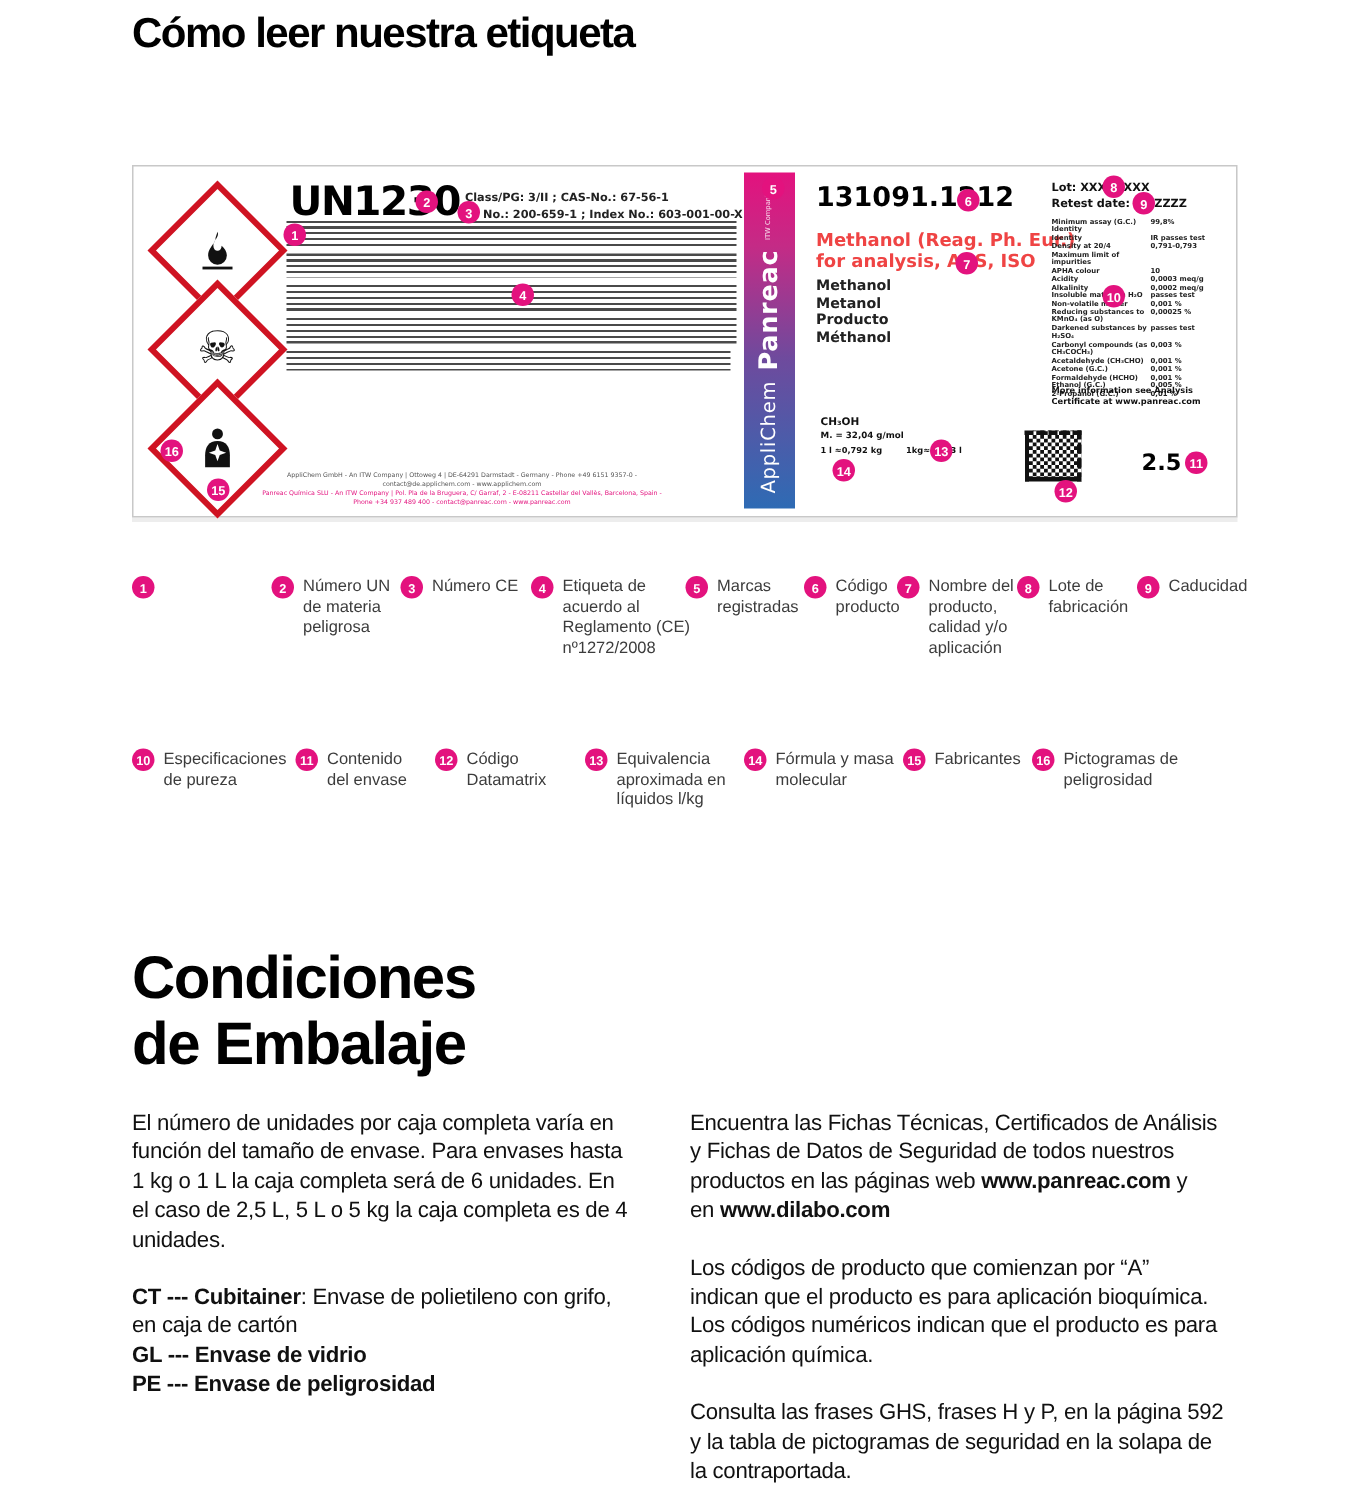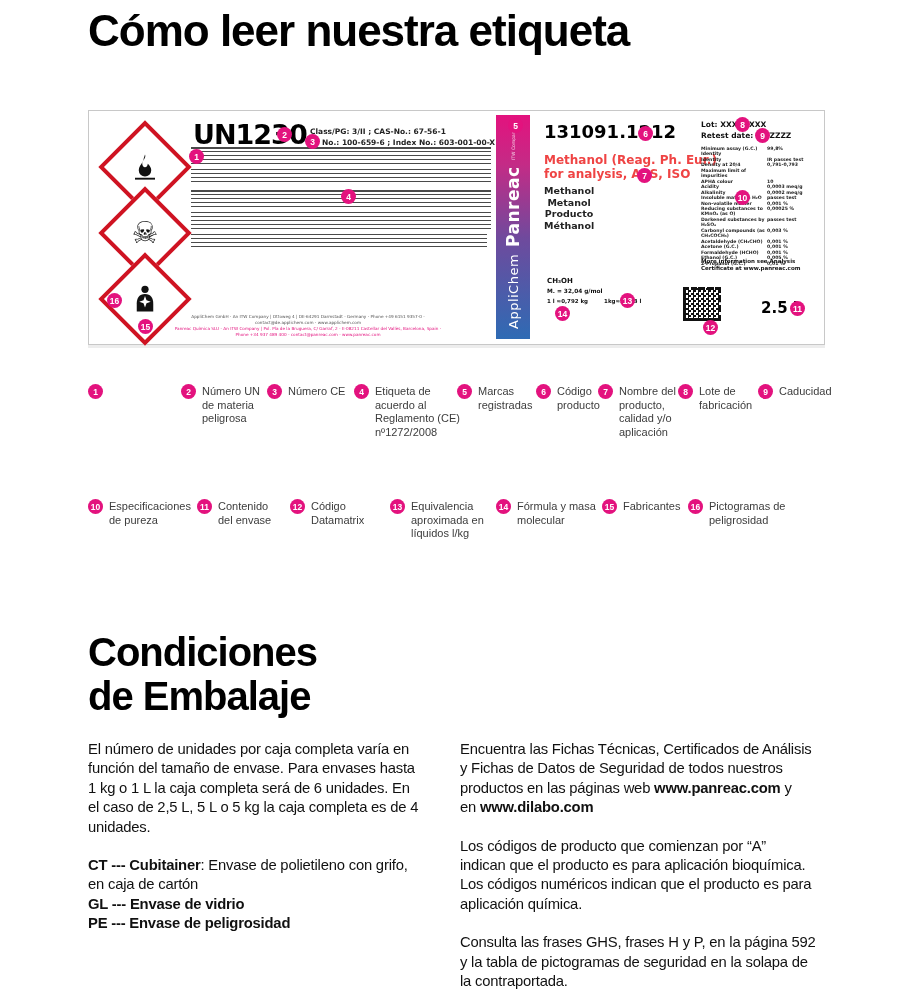--- a/index.html
+++ b/index.html
@@ -1,37 +1,37 @@
 <!DOCTYPE html>
 <html><head>
 <meta charset="utf-8">
 <style>
   html,body{margin:0;padding:0;background:#fff;}
   .page{position:relative;width:909px;height:996px;background:#fff;font-family:"Liberation Sans",sans-serif;color:#111;overflow:hidden;}
-  .page-title{position:absolute;left:88px;top:6px;margin:0;font-size:44px;font-weight:700;letter-spacing:-1px;color:#000;}
+  .page-title{position:absolute;left:88px;top:6px;margin:0;font-size:28px;font-weight:700;letter-spacing:-1px;color:#000;}
   
   .label{position:absolute;left:88px;top:110px;width:735px;height:233px;background:#fff;border:1px solid #c8c8c8;box-shadow:0 3px 0 rgba(0,0,0,.07);font-family:"DejaVu Sans",sans-serif;}
   .diamond{position:absolute;width:58px;height:58px;border:4px solid #cf1322;background:#fff;transform:rotate(45deg);}
   .d1{left:23px;top:23px;} .d2{left:23px;top:89px;} .d3{left:23px;top:155px;}
   .diamond .ic{position:absolute;inset:0;display:flex;align-items:center;justify-content:center;transform:rotate(-45deg);}
   .skullglyph{font-family:"DejaVu Sans",sans-serif;font-size:30px;color:#111;line-height:1;}
   .un{position:absolute;left:104px;top:8px;font-size:27px;font-weight:700;letter-spacing:-1px;color:#000;}
   .clsline{position:absolute;font-size:7.5px;font-weight:700;color:#222;}
   .l1{left:221px;top:16px;} .l2{left:233px;top:27px;}
   .micro{position:absolute;left:102px;width:300px;background:repeating-linear-gradient(180deg,#4a4a4a 0 1.5px,transparent 1.5px 3.9px);}
   .m1{top:36px;height:17px;} .m2{top:58px;height:16px;} .m3{top:79px;height:18px;} .m4{top:101px;height:17px;} .m5{top:123px;height:13px;width:296px;}
   .mfr{position:absolute;left:85px;top:203px;width:268px;text-align:center;font-size:4.2px;line-height:6px;}
   .mfr .f1{color:#555;} .mfr .f2{color:#e3127e;}
   .brandbar{position:absolute;left:407px;top:4px;width:34px;height:224px;background:linear-gradient(180deg,#2e6bb4 0%,#6f4a9d 45%,#c42b86 78%,#e3127e 100%);display:flex;writing-mode:vertical-rl;transform:rotate(180deg);align-items:center;justify-content:space-between;padding:10px 0;box-sizing:border-box;}
   .brandbar .appli{color:#fff;font-size:13px;letter-spacing:.5px;}
   .brandbar .pan{color:#fff;font-size:17px;font-weight:700;letter-spacing:.5px;}
   .brandbar .sub{color:#fff;font-size:4.5px;opacity:.85;}
   .pcode{position:absolute;left:455px;top:10px;font-size:18px;font-weight:700;color:#000;}
   .pname{position:absolute;left:455px;top:42px;font-size:12px;font-weight:700;line-height:14px;color:#ef4444;}
-  .namelist{position:absolute;left:455px;top:74px;font-size:9.5px;font-weight:700;line-height:11.5px;color:#222;text-align:center;}
+  .namelist{position:absolute;left:455px;top:74px;font-size:9.5px;font-weight:700;line-height:11.5px;color:#222;}
   .formula{position:absolute;left:458px;top:166px;font-size:7px;font-weight:700;color:#111;}
   .mmass{position:absolute;left:458px;top:177px;font-size:5.8px;font-weight:700;color:#111;}
   .equiv{position:absolute;left:458px;top:187px;font-size:5.5px;font-weight:700;color:#111;}
   .equiv .e2{margin-left:16px;}
   .lot{position:absolute;left:612px;top:9px;font-size:7.5px;font-weight:700;color:#111;}
   .retest{position:absolute;left:612px;top:20px;font-size:7.5px;font-weight:700;color:#111;}
   .specs{position:absolute;left:612px;top:35px;width:121px;}
   .spec-row{display:flex;font-size:4.6px;line-height:5.45px;font-weight:700;color:#222;}
   .spec-row .n{width:66px;flex:none;}
   .moreinfo{position:absolute;left:612px;top:147px;width:120px;font-size:5.5px;font-weight:700;line-height:7px;color:#111;}
@@ -76,21 +76,21 @@
         <svg width="30" height="30" viewBox="0 0 24 24" fill="#111">
             <circle cx="12" cy="4.2" r="2.9"></circle>
             <path d="M12 8c-4.6 0-6.6 3.1-6.6 7.6V22h13.2v-6.4C18.6 11.1 16.6 8 12 8z"></path>
             <path fill="#fff" d="M12 9.6l1.2 3.4 3.4 1.2-3.4 1.2L12 18.8l-1.2-3.4-3.4-1.2 3.4-1.2z"></path>
           </svg>
       </div>
     </div>
 
     <div class="un">UN1230</div>
     <div class="clsline l1">Class/PG: 3/II ; CAS-No.: 67-56-1</div>
-    <div class="clsline l2">No.: 100-659-6 ; Index No.: 603-001-00-X</div>
+    <div class="clsline l2">No.: 200-659-1 ; Index No.: 603-001-00-X</div>
 
     <div class="micro m1"></div>
     <div class="micro m2"></div>
     <div class="micro m3"></div>
     <div class="micro m4"></div>
     <div class="micro m5"></div>
 
     <div class="mfr">
       <div class="f1">AppliChem GmbH - An ITW Company | Ottoweg 4 | DE-64291 Darmstadt - Germany - Phone +49 6151 9357-0 - contact@de.applichem.com - www.applichem.com</div>
       <div class="f2">Panreac Química SLU - An ITW Company | Pol. Pla de la Bruguera, C/ Garraf, 2 - E-08211 Castellar del Vallès, Barcelona, Spain - Phone +34 937 489 400 - contact@panreac.com - www.panreac.com</div>

